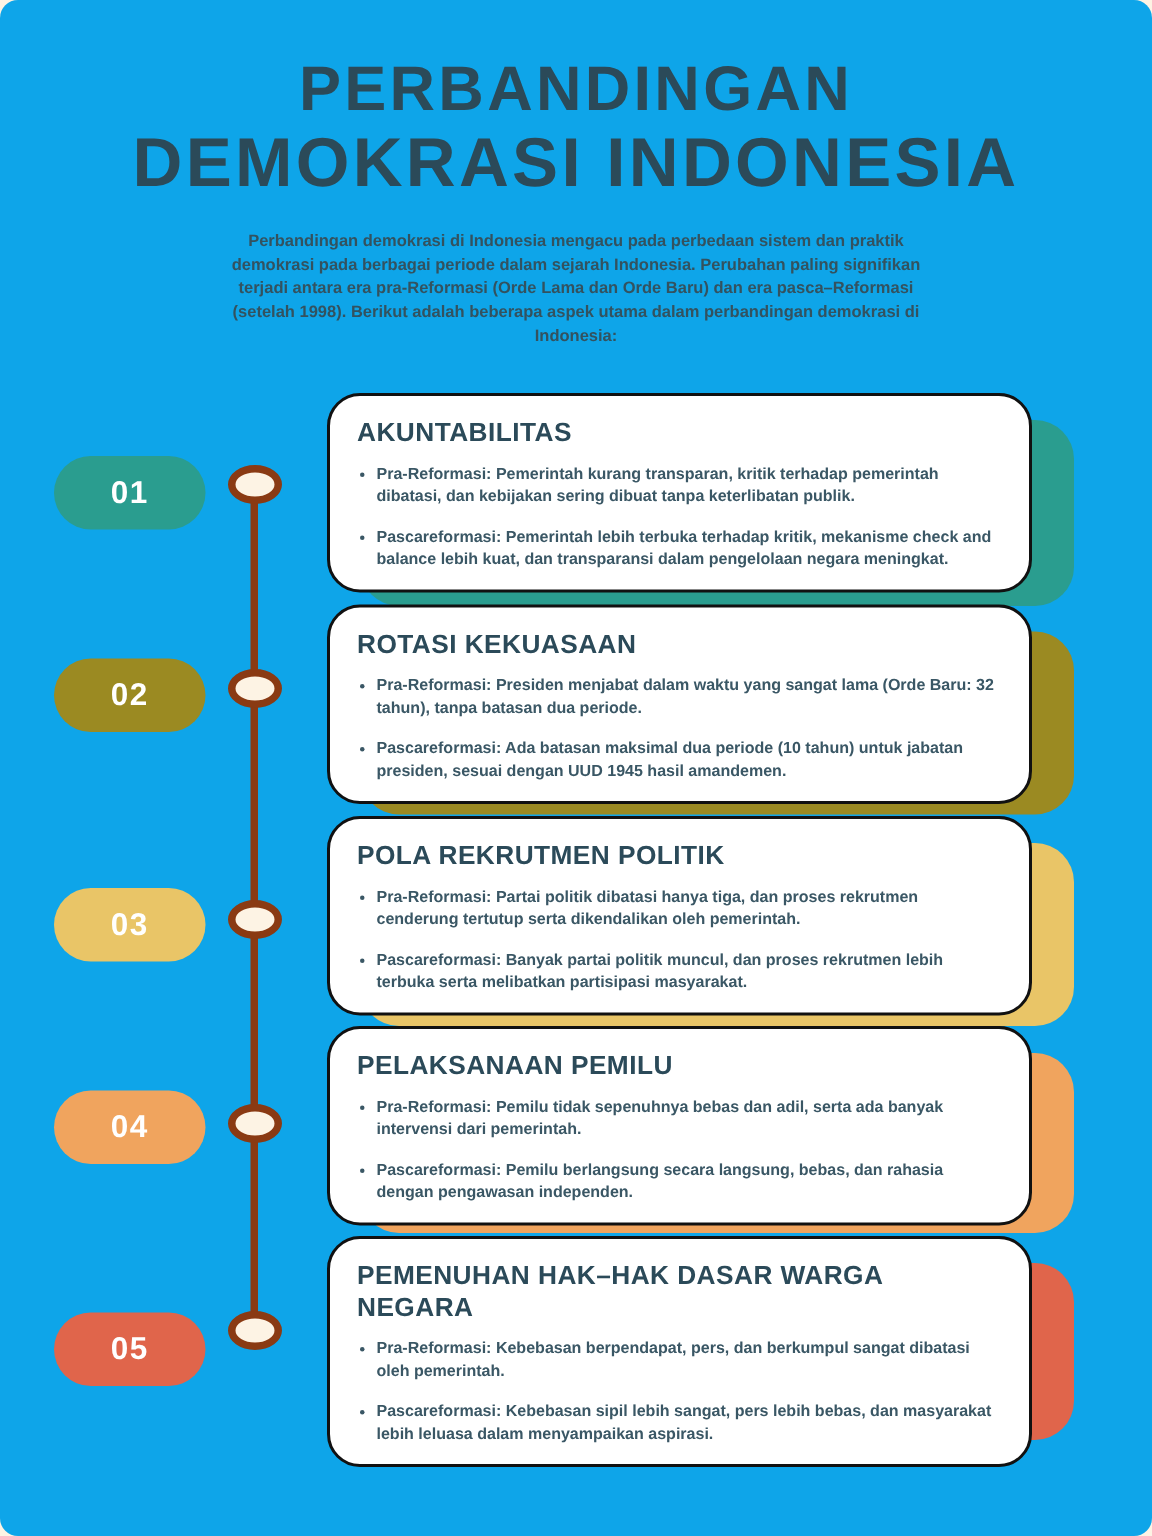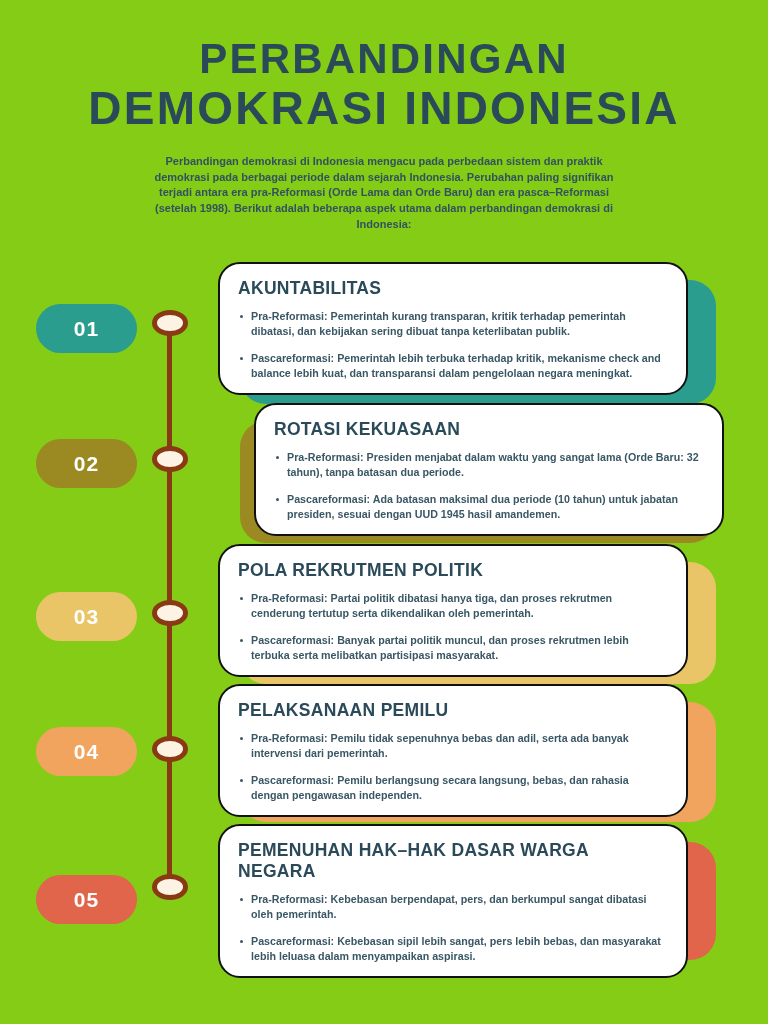--- a/index.html
+++ b/index.html
@@ -3,21 +3,21 @@
 <meta charset="utf-8">
 <title>Perbandingan Demokrasi Indonesia</title>
 <style>
   * { margin:0; padding:0; box-sizing:border-box; }
   html, body {
     width:768px; height:1024px;
     background:#FDF3E4;
     font-family:"Liberation Sans", sans-serif;
     overflow:hidden;
   }
-  .page { position:relative; width:768px; height:1024px; background:#84cc16; }
+  .page { position:relative; width:768px; height:1024px; background:#0ea5e9;border-radius:12px; }
 
   
   .header { padding-top:38px; text-align:center; }
   .title-line {
     color:#2B4A59;
     font-weight:bold;
     letter-spacing:2.2px;
     line-height:1.02;
   }
   .title-l1 { font-size:42px; }
@@ -149,21 +149,21 @@
         <div class="card" style="min-height: 124px;">
           <div class="card-title">AKUNTABILITAS</div>
           <ul class="bullets">
             <li>Pra-Reformasi: Pemerintah kurang transparan, kritik terhadap pemerintah dibatasi, dan kebijakan sering dibuat tanpa keterlibatan publik.</li>
             <li>Pascareformasi: Pemerintah lebih terbuka terhadap kritik, mekanisme check and balance lebih kuat, dan transparansi dalam pengelolaan negara meningkat.</li>
           </ul>
         </div>
       </div>
       <div class="card-wrap" style="top: 403px; height: 122px;">
         <div class="card-shadow" style="background: rgb(155, 138, 34); height: 122px;"></div>
-        <div class="card" style="min-height: 122px; margin-left: 36px;">
+        <div class="card" style="min-height: 122px;">
           <div class="card-title">ROTASI KEKUASAAN</div>
           <ul class="bullets">
             <li>Pra-Reformasi: Presiden menjabat dalam waktu yang sangat lama (Orde Baru: 32 tahun), tanpa batasan dua periode.</li>
             <li>Pascareformasi: Ada batasan maksimal dua periode (10 tahun) untuk jabatan presiden, sesuai dengan UUD 1945 hasil amandemen.</li>
           </ul>
         </div>
       </div>
       <div class="card-wrap" style="top: 544px; height: 122px;">
         <div class="card-shadow" style="background: rgb(233, 197, 103); height: 122px;"></div>
         <div class="card" style="min-height: 122px;">

